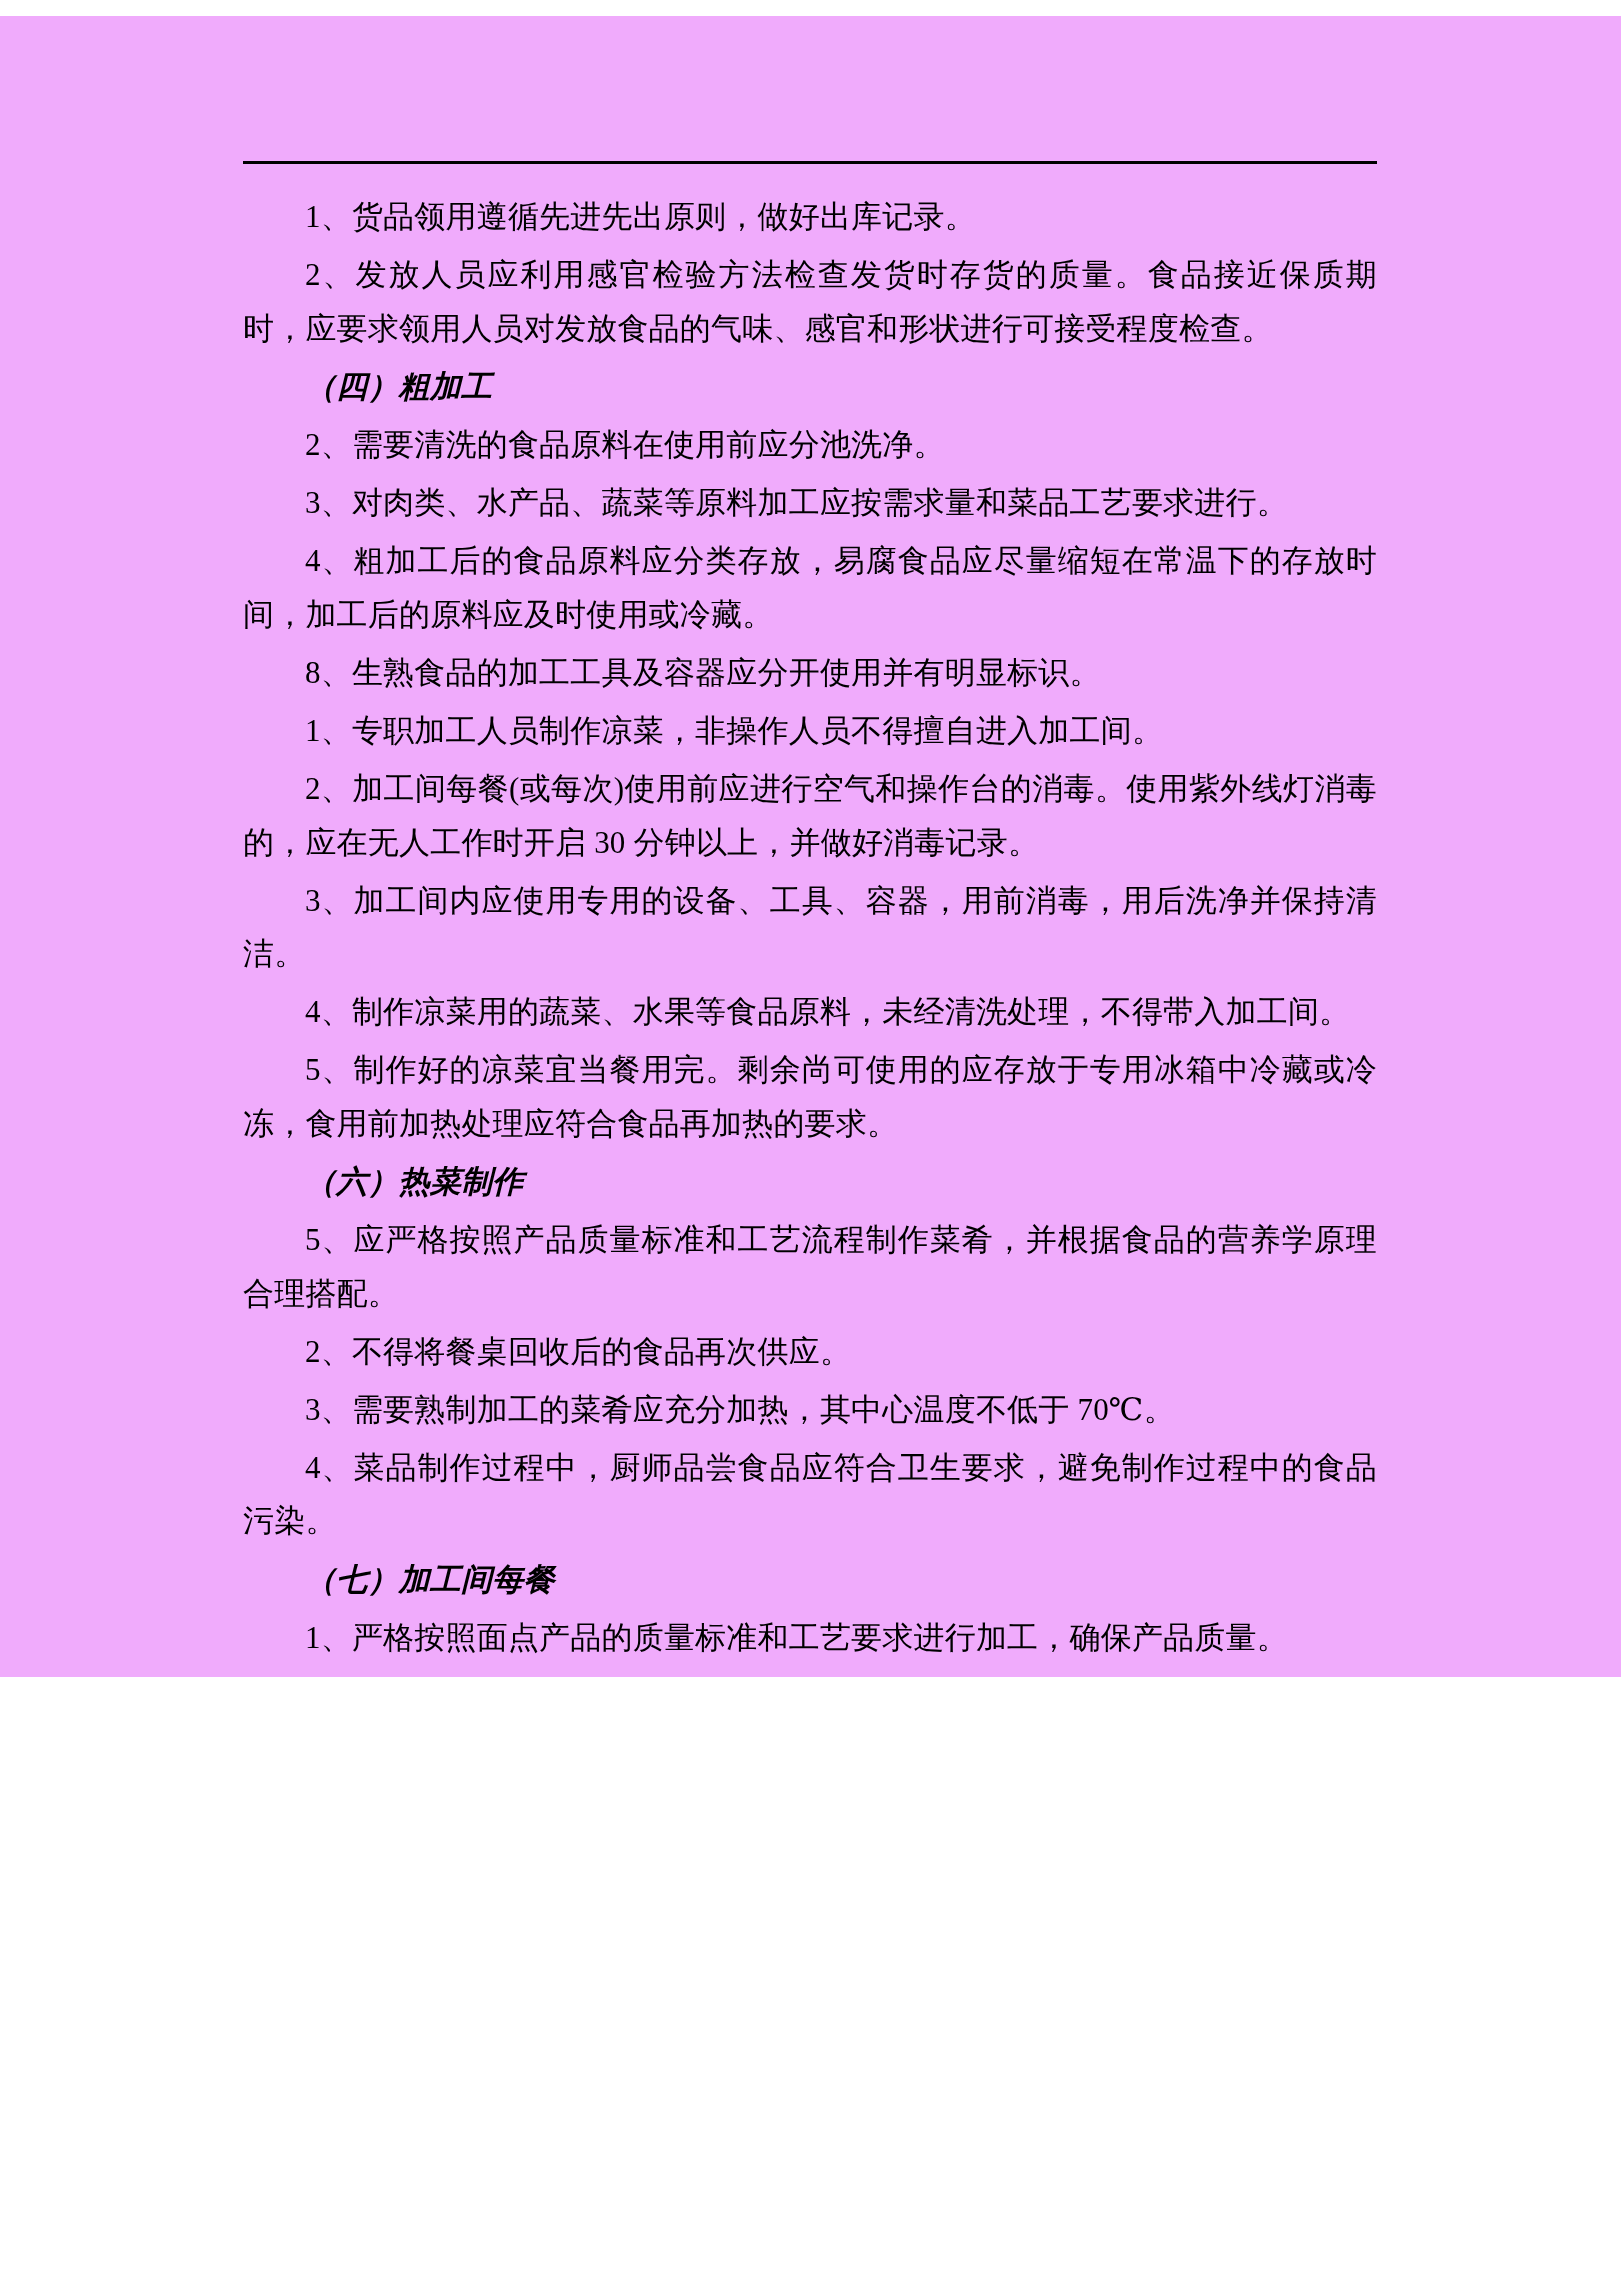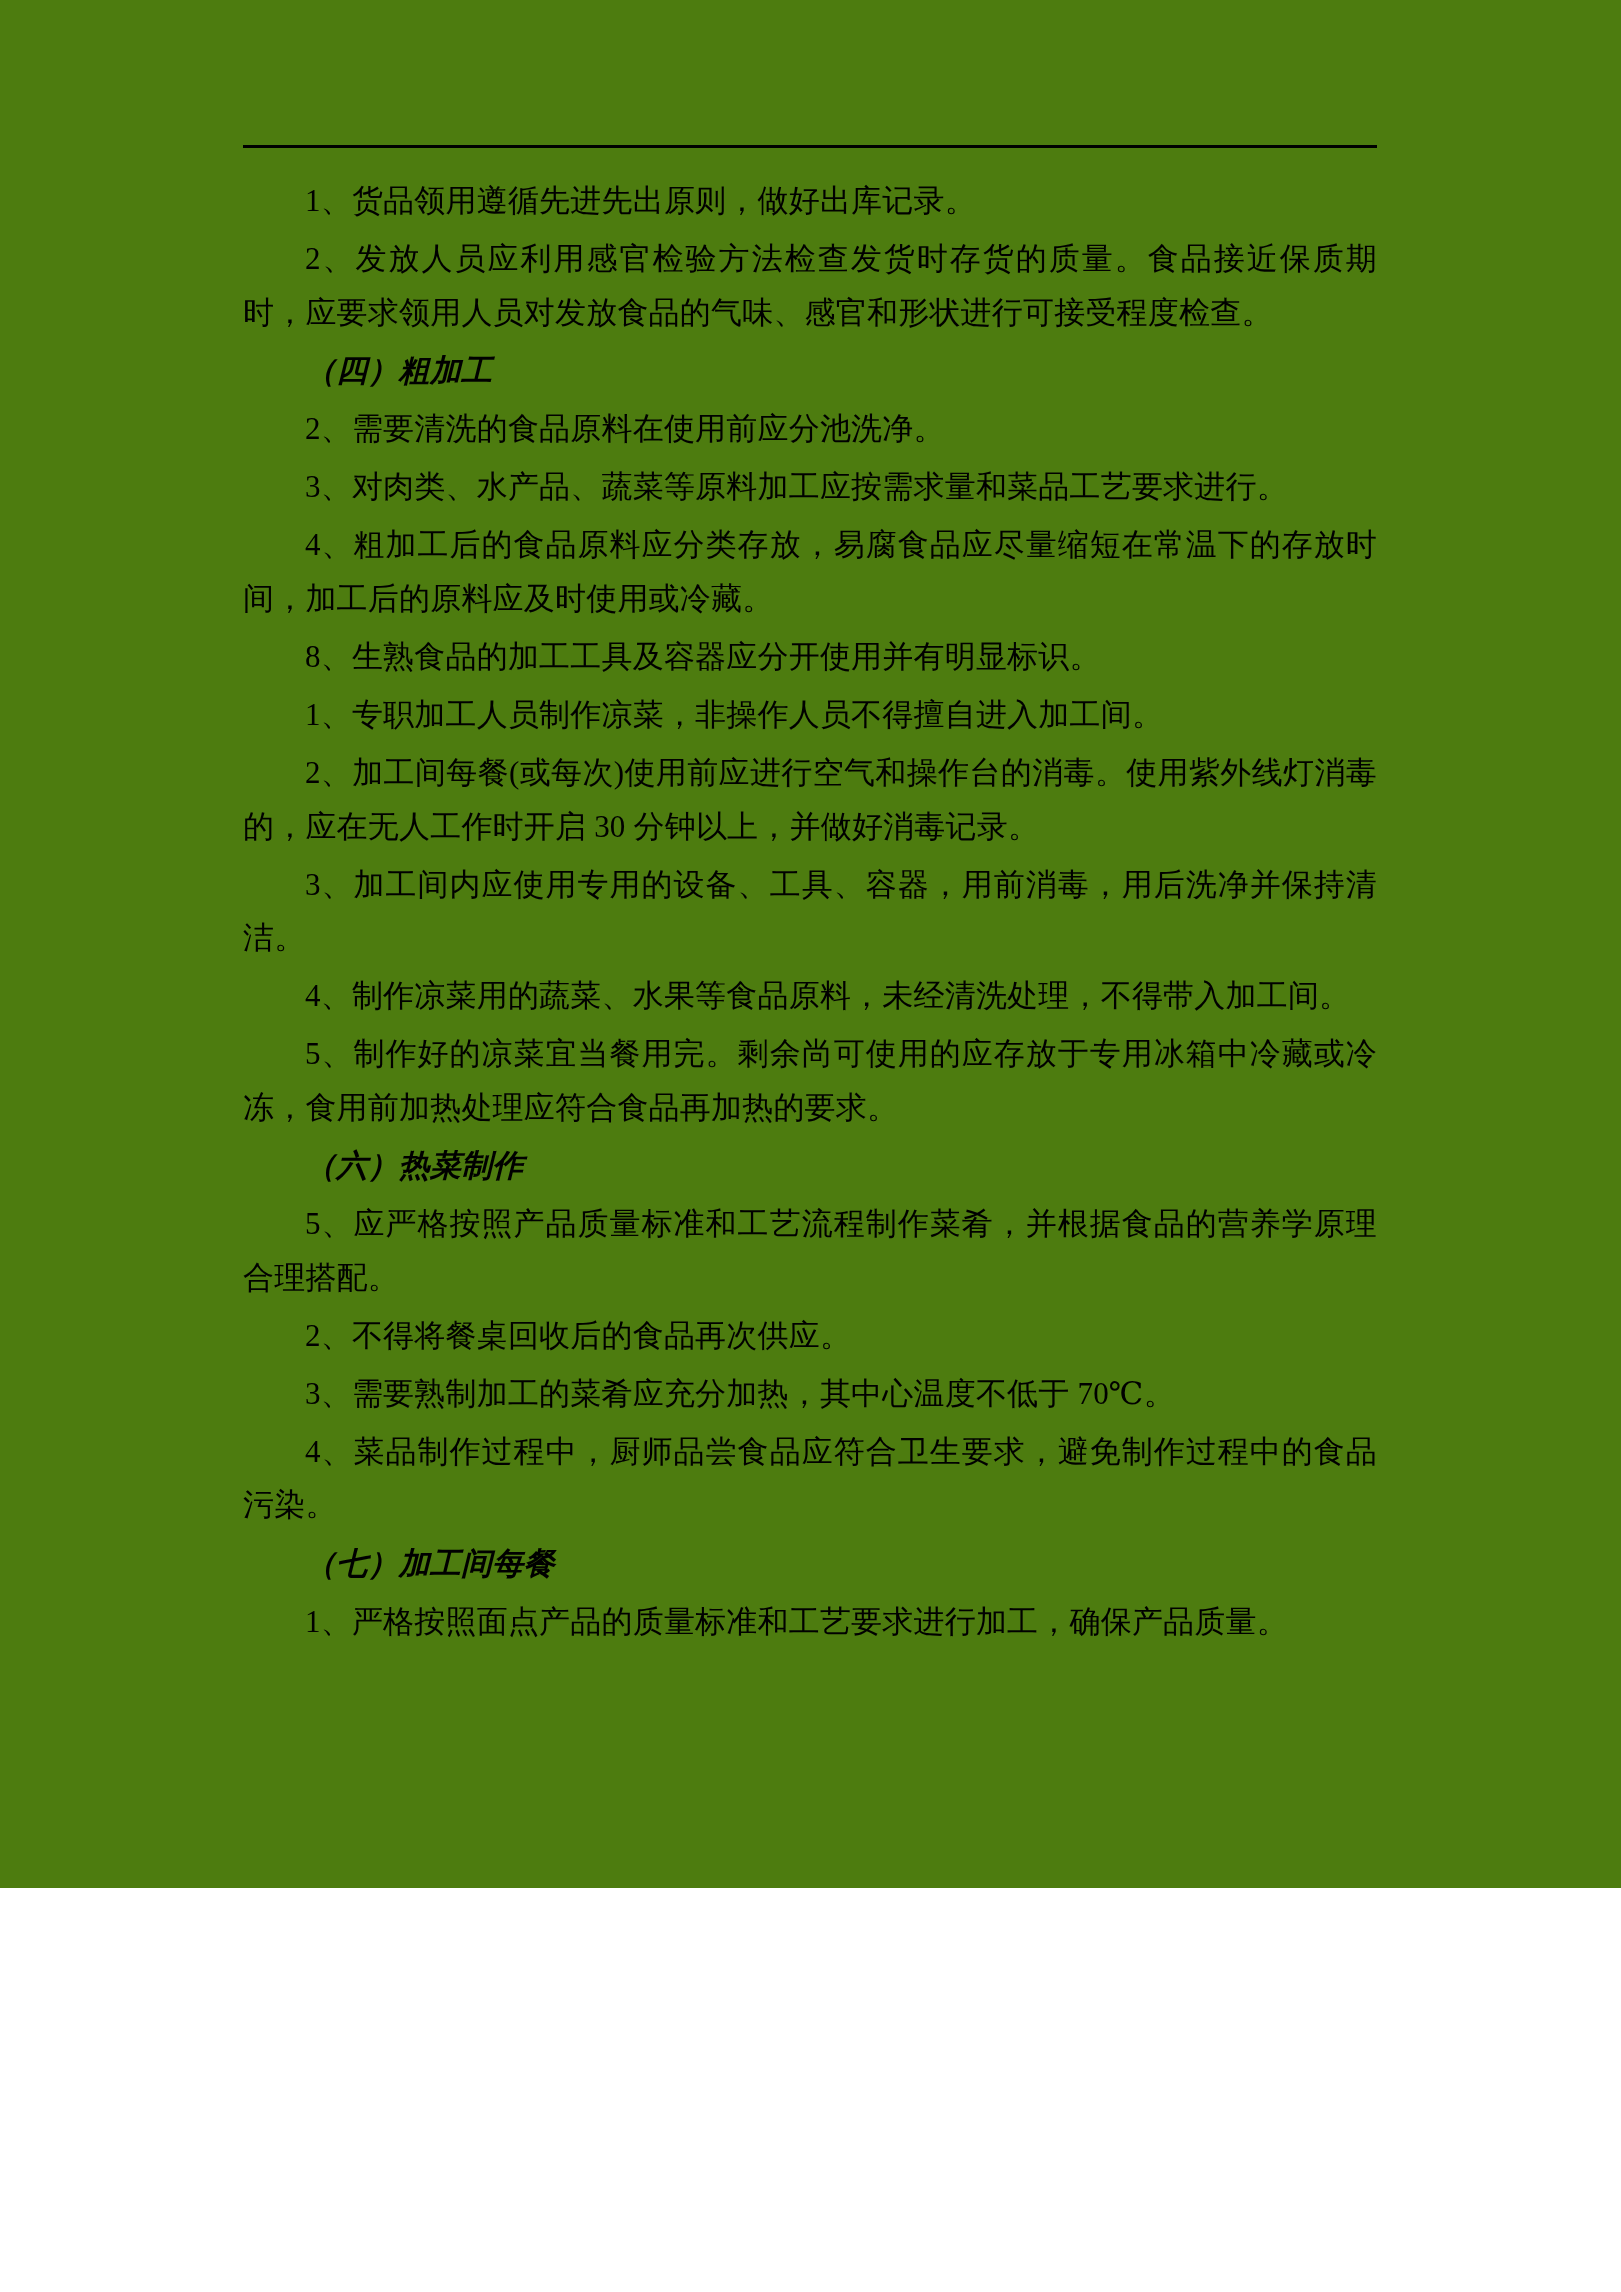--- a/index.html
+++ b/index.html
@@ -7,23 +7,23 @@
     padding: 0;
     background: #ffffff;
   }
   body {
     font-family: "Liberation Serif", "DejaVu Serif", serif;
     color: #000000;
   }
   .page {
     position: relative;
     width: 1621px;
-    height: 1888px;
-    margin: 0 auto;
-    background: #4d7c0f;
+    height: 1661px;
+    margin: 16px auto;
+    background: #f0abfc;
     box-sizing: border-box;
   }
   .header-rule {
     position: absolute;
     left: 243px;
     top: 145px;
     width: 1134px;
     height: 2.9px;
     background: #000000;
   }

